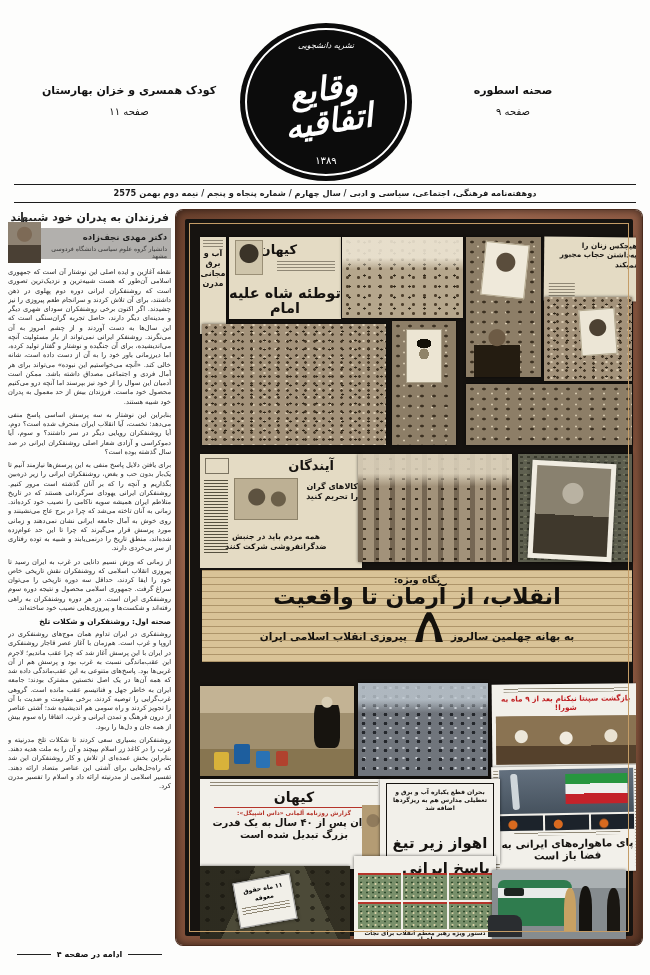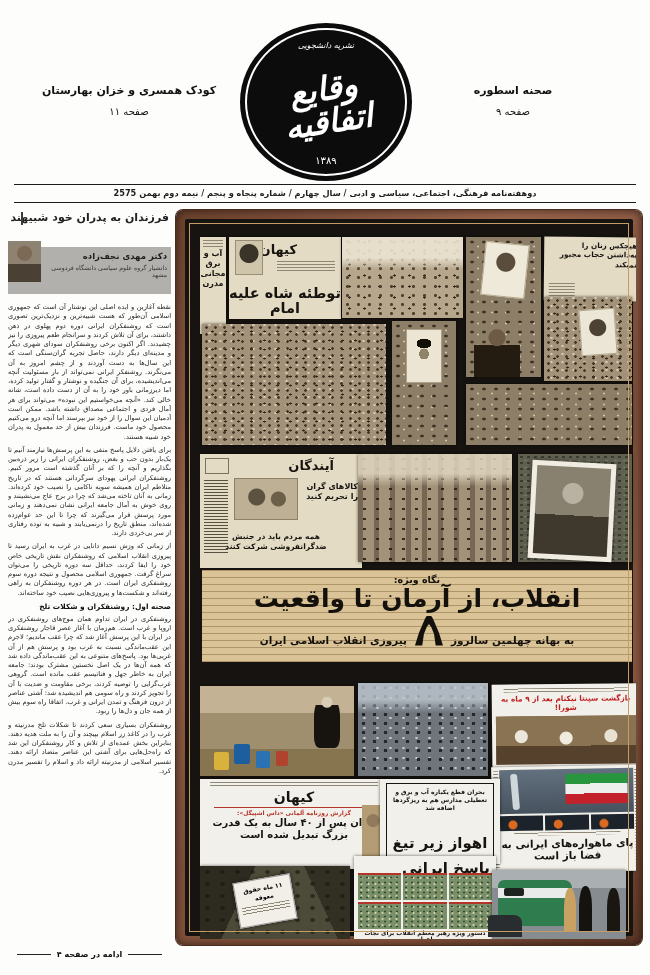--- a/index.html
+++ b/index.html
@@ -23,21 +23,21 @@
   .teaser-left{left:38px;width:182px}
 
   
   .infobar{left:14px;right:14px;top:184px;border-top:1.5px solid #1c1c1c;border-bottom:1.5px solid #1c1c1c;
         text-align:center;font-size:8.2px;font-weight:bold;color:#1c1c1c;padding:3px 0 4px}
 
   
   .column{left:8px;top:211px;width:163px;height:748px;color:#222}
   .col-head{position:relative;text-align:right;font-size:11px;font-weight:bold;padding-right:2px}
   .col-head::before{content:"";position:absolute;left:13px;top:1px;width:1.5px;height:13px;background:#3a3a3a}
-  .byline{position:relative;margin-top:23px;height:47px;background:#b2b0ad}
+  .byline{position:relative;margin-top:4px;height:31px;background:#b2b0ad}
   .byline-photo{position:absolute;left:auto;right:auto;left:0px;top:-6px;width:33px;height:41px;left:0;
         background:
           radial-gradient(circle at 50% 30%, #7d6a56 7px, transparent 8px),
           linear-gradient(180deg,#8e8272 0 55%, #4a4034 55%),
           #6e6252}
   .byline-txt{position:absolute;right:4px;left:38px;top:4px;text-align:right}
   .byline-name{font-size:8.5px;font-weight:bold;color:#1d1d1d}
   .byline-title{font-size:6.2px;color:#333;margin-top:3px}
   .body-wrap{margin-top:9px;height:648px;overflow:hidden}
   .body-wrap p{margin:0 0 4px;font-size:6.7px;line-height:1.38;text-align:justify;color:#262626}
@@ -130,21 +130,21 @@
         background:radial-gradient(circle at 35% 45%, #5d5240 8px, transparent 9px),
                    radial-gradient(circle at 70% 50%, #6b5f49 7px, transparent 8px),#bdb094;border:1px solid #8d8269}
   .ayan-move{position:absolute;right:30px;bottom:16px;left:20px;font-size:7.6px;font-weight:bold;line-height:1.3;text-align:center}
   .ayan-table{position:absolute;left:4px;top:26px;width:24px;height:74px}
 
   
   .banner{left:2px;top:334px;width:430px;height:92px;background:#d9c397;
         background-image:repeating-linear-gradient(180deg, rgba(120,92,50,.45) 0 1px, transparent 1px 7px);
         border-top:2px solid #161310;border-bottom:2px solid #161310;text-align:center;color:#14110d}
   .banner-kicker{font-size:9.5px;font-weight:bold;margin-top:4px}
-  .banner-title{font-size:25px;font-weight:bold;letter-spacing:-.5px;line-height:1.1}
+  .banner-title{font-size:22px;font-weight:bold;letter-spacing:-.5px;line-height:1.1}
   .banner-subrow{display:flex;align-items:flex-end;justify-content:center;gap:8px;margin-top:3px}
   .banner-sub{font-size:10.5px;font-weight:bold}
   .tower{width:28px;height:30px;background:#14110d;
         clip-path:polygon(0 100%,26% 100%,32% 62%,42% 38%,50% 28%,58% 38%,68% 62%,74% 100%,100% 100%,86% 58%,64% 10%,57% 0,43% 0,36% 10%,14% 58%)}
 
   
   .placard{position:absolute;right:14px;top:6px;width:42px;height:52px;background:#efe9da;
         transform:rotate(6deg);border:1px solid #b3a88e;
         background-image:radial-gradient(circle at 50% 35%, #5a4d3c 9px, transparent 10px)}
   .figure-dark{position:absolute;left:8px;bottom:0;width:46px;height:48px;
@@ -269,20 +269,21 @@
     <div class="col-head">فرزندان به پدران خود شبیهند</div>
     <div class="byline">
       <div class="byline-photo"></div>
       <div class="byline-txt">
         <div class="byline-name">دکتر مهدی نجف‌زاده</div>
         <div class="byline-title">دانشیار گروه علوم سیاسی دانشگاه فردوسی مشهد</div>
       </div>
     </div>
     <div class="body-wrap">
       <p>نقطه آغازین و ایده اصلی این نوشتار آن است که جمهوری اسلامی آن‌طور که هست شبیه‌ترین و نزدیک‌ترین تصوری است که روشنفکران ایرانی دوره دوم پهلوی در ذهن داشتند، برای آن تلاش کردند و سرانجام طعم پیروزی را نیز چشیدند. اگر اکنون برخی روشنفکران سودای شهری دیگر و مدینه‌ای دیگر دارند، حاصل تجربه گران‌سنگی است که این سال‌ها به دست آوردند و از چشم امروز به آن می‌نگرند. روشنفکر ایرانی نمی‌تواند از بار مسئولیت آنچه می‌اندیشیده، برای آن جنگیده و نوشتار و گفتار تولید کرده، اما دیرزمانی باور خود را به آن از دست داده است، شانه خالی کند. «آنچه می‌خواستیم این نبوده» می‌تواند برای هر آمال فردی و اجتماعی مصداق داشته باشد. ممکن است آدمیان این سوال را از خود نیز بپرسند اما آنچه درو می‌کنیم محصول خود ماست. فرزندان بیش از حد معمول به پدران خود شبیه هستند.</p>
+      <p>بنابراین این نوشتار به سه پرسش اساسی پاسخ منفی می‌دهد: نخست، آیا انقلاب ایران منحرف شده است؟ دوم، آیا روشنفکران رویایی دیگر در سر داشتند؟ و سوم، آیا دموکراسی و آزادی شعار اصلی روشنفکران ایرانی در صد سال گذشته بوده است؟</p>
       <p>برای یافتن دلایل پاسخ منفی به این پرسش‌ها نیازمند آنیم تا یک‌بار بدون حب و بغض، روشنفکران ایرانی را زیر ذره‌بین بگذاریم و آنچه را که بر آنان گذشته است مرور کنیم. روشنفکران ایرانی یهودای سرگردانی هستند که در تاریخ متلاطم ایران همیشه سویه ناکامی را نصیب خود کرده‌اند. زمانی به آنان تاخته می‌شد که چرا در برج عاج می‌نشینند و روی خوش به آمال جامعه ایرانی نشان نمی‌دهند و زمانی مورد پرسش قرار می‌گیرند که چرا تا این حد عوام‌زده شده‌اند، منطق تاریخ را درنمی‌یابند و شبیه به توده رفتاری از سر بی‌خردی دارند.</p>
       <p>از زمانی که وزش نسیم دانایی در غرب به ایران رسید تا پیروزی انقلاب اسلامی که روشنفکران نقش تاریخی خاص خود را ایفا کردند، حداقل سه دوره تاریخی را می‌توان سراغ گرفت. جمهوری اسلامی محصول و نتیجه دوره سوم روشنفکری ایران است. در هر دوره روشنفکران به راهی رفته‌اند و شکست‌ها و پیروزی‌هایی نصیب خود ساخته‌اند.</p>
       <div class="subhead">صحنه اول: روشنفکران و شکلات تلخ</div>
       <p>روشنفکری در ایران تداوم همان موج‌های روشنفکری در اروپا و غرب است. هم‌زمان با آغاز عصر قاجار روشنفکری در ایران با این پرسش آغاز شد که چرا عقب ماندیم؛ لاجرم این عقب‌ماندگی نسبت به غرب بود و پرسش هم از آن غربی‌ها بود. پاسخ‌های متنوعی به این عقب‌ماندگی داده شد که همه آن‌ها در یک اصل نخستین مشترک بودند: جامعه ایران به خاطر جهل و فناتیسم عقب مانده است. گروهی غرب‌گرایی را توصیه کردند، برخی مقاومت و ضدیت با آن را تجویز کردند و راه سومی هم اندیشیده شد: آشتی عناصر از درون فرهنگ و تمدن ایرانی و غرب. اتفاقا راه سوم بیش از همه جان و دل‌ها را ربود.</p>
       <p>روشنفکران بسیاری سعی کردند تا شکلات تلخ مدرنیته و غرب را در کاغذ زر اسلام بپیچند و آن را به ملت هدیه دهند. بنابراین بخش عمده‌ای از تلاش و کار روشنفکران این شد که راه‌حل‌هایی برای آشتی این عناصر متضاد ارائه دهند. تفسیر اسلامی از مدرنیته ارائه داد و اسلام را تفسیر مدرن کرد.</p>
     </div>
     <div class="continued">
       <span class="dash"></span>
       <span class="lbl">ادامه در صفحه ۴</span>
       <span class="dash"></span>

